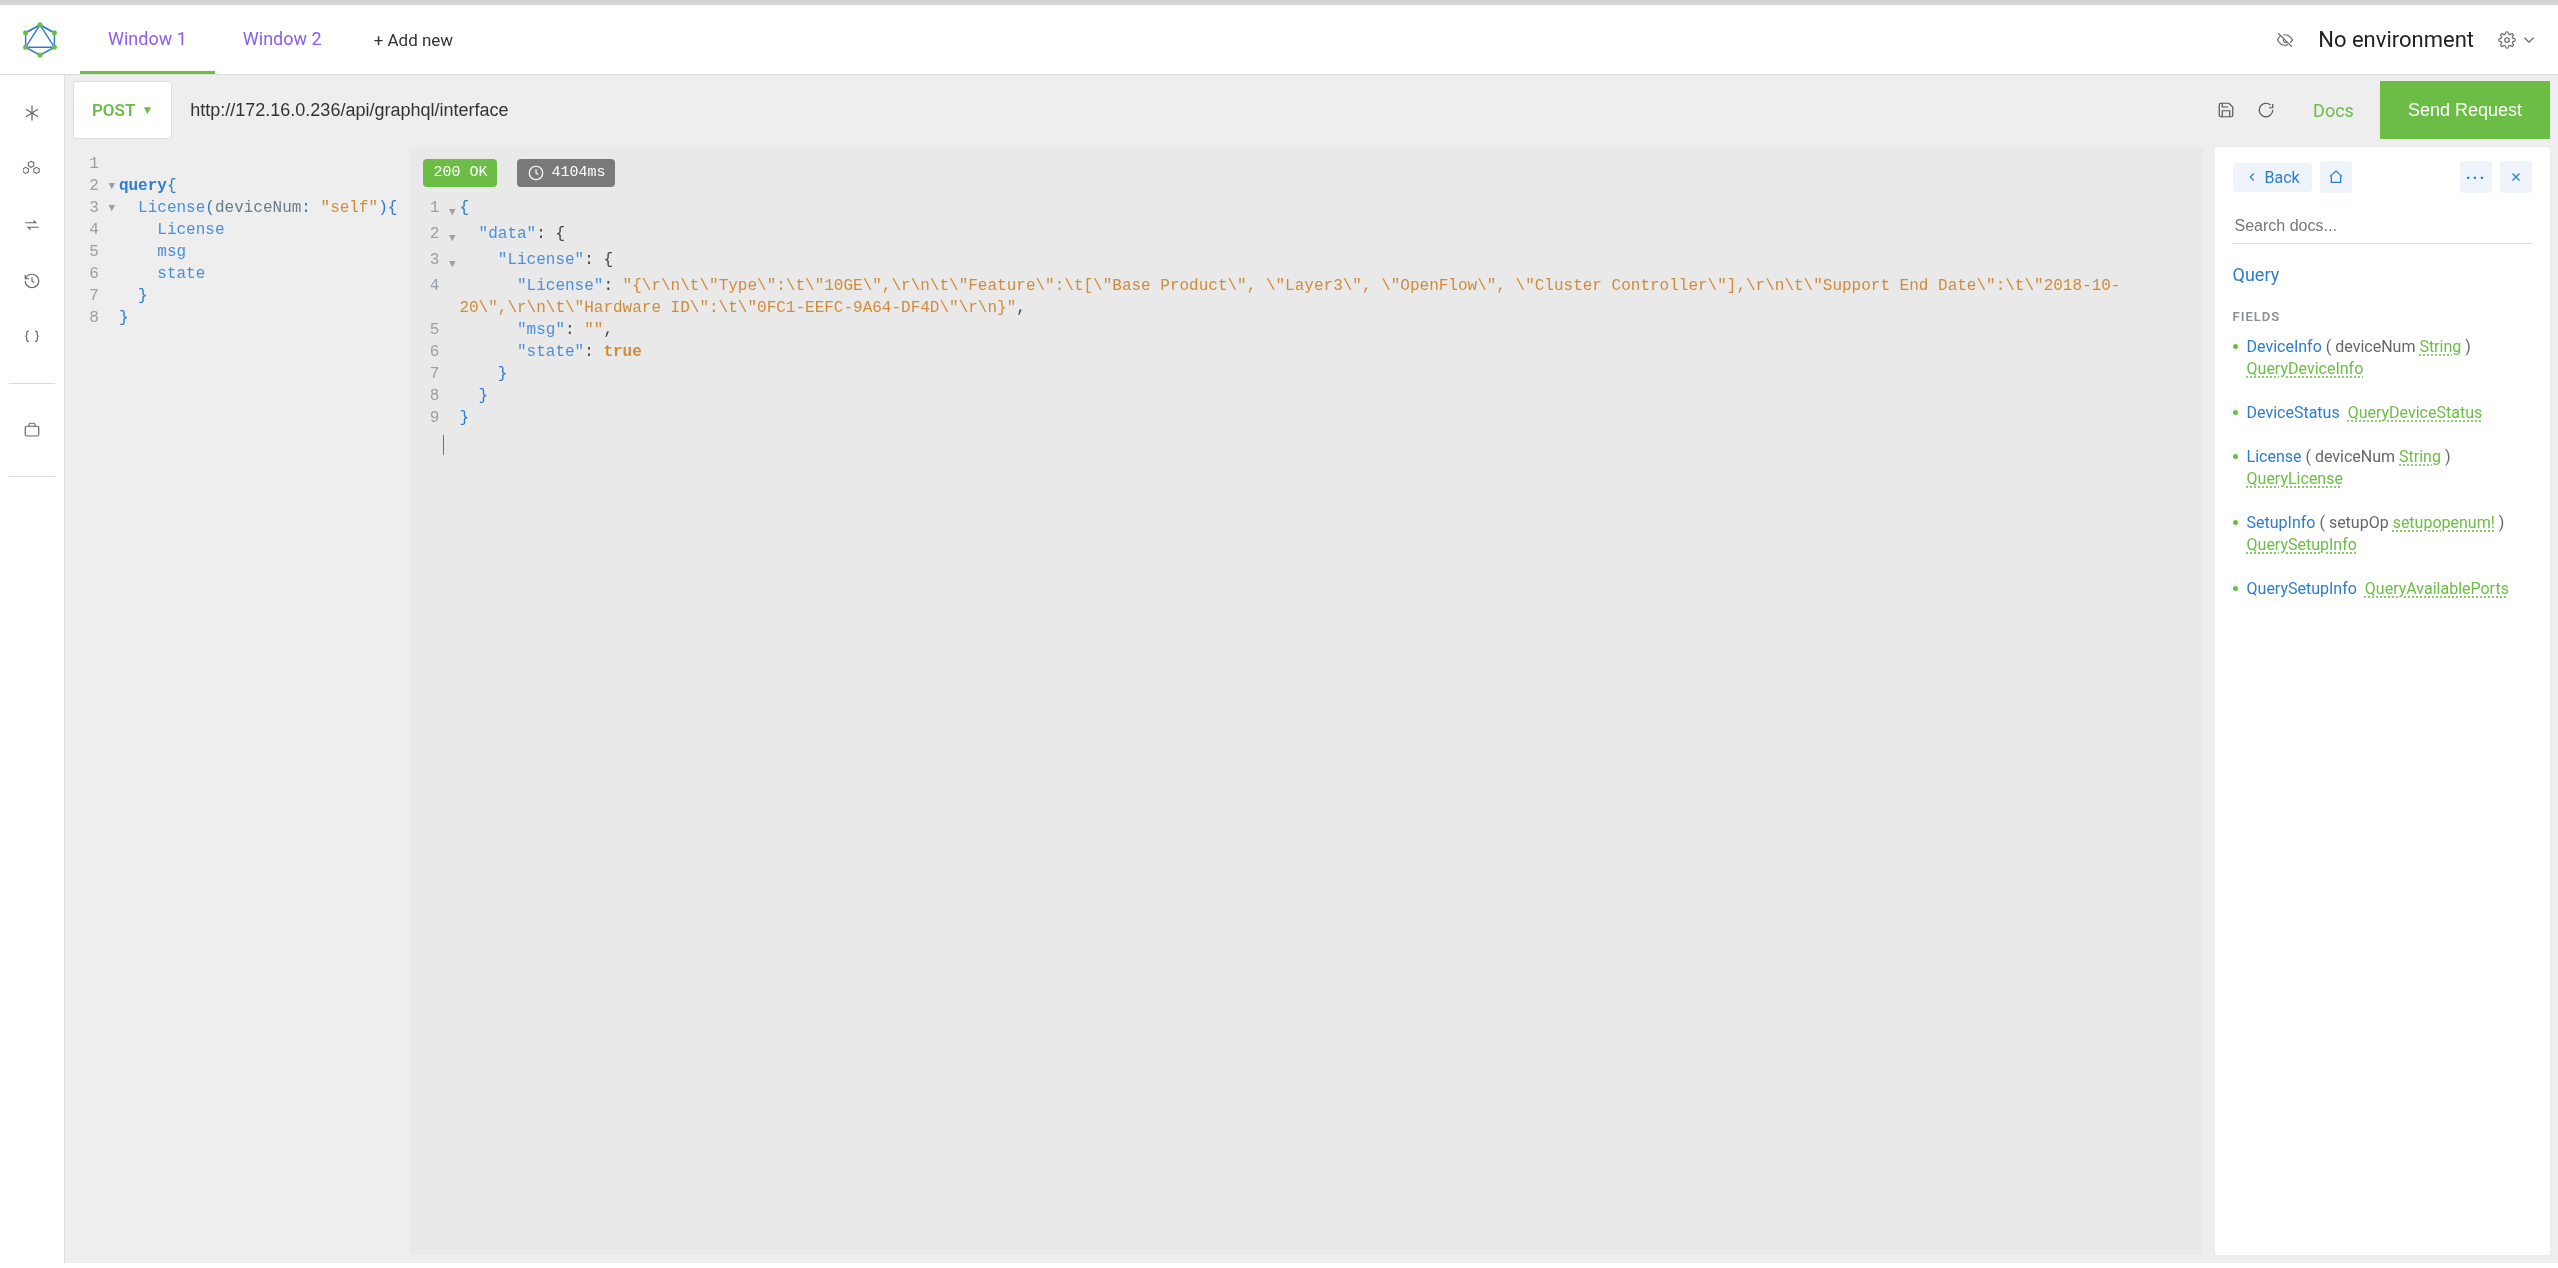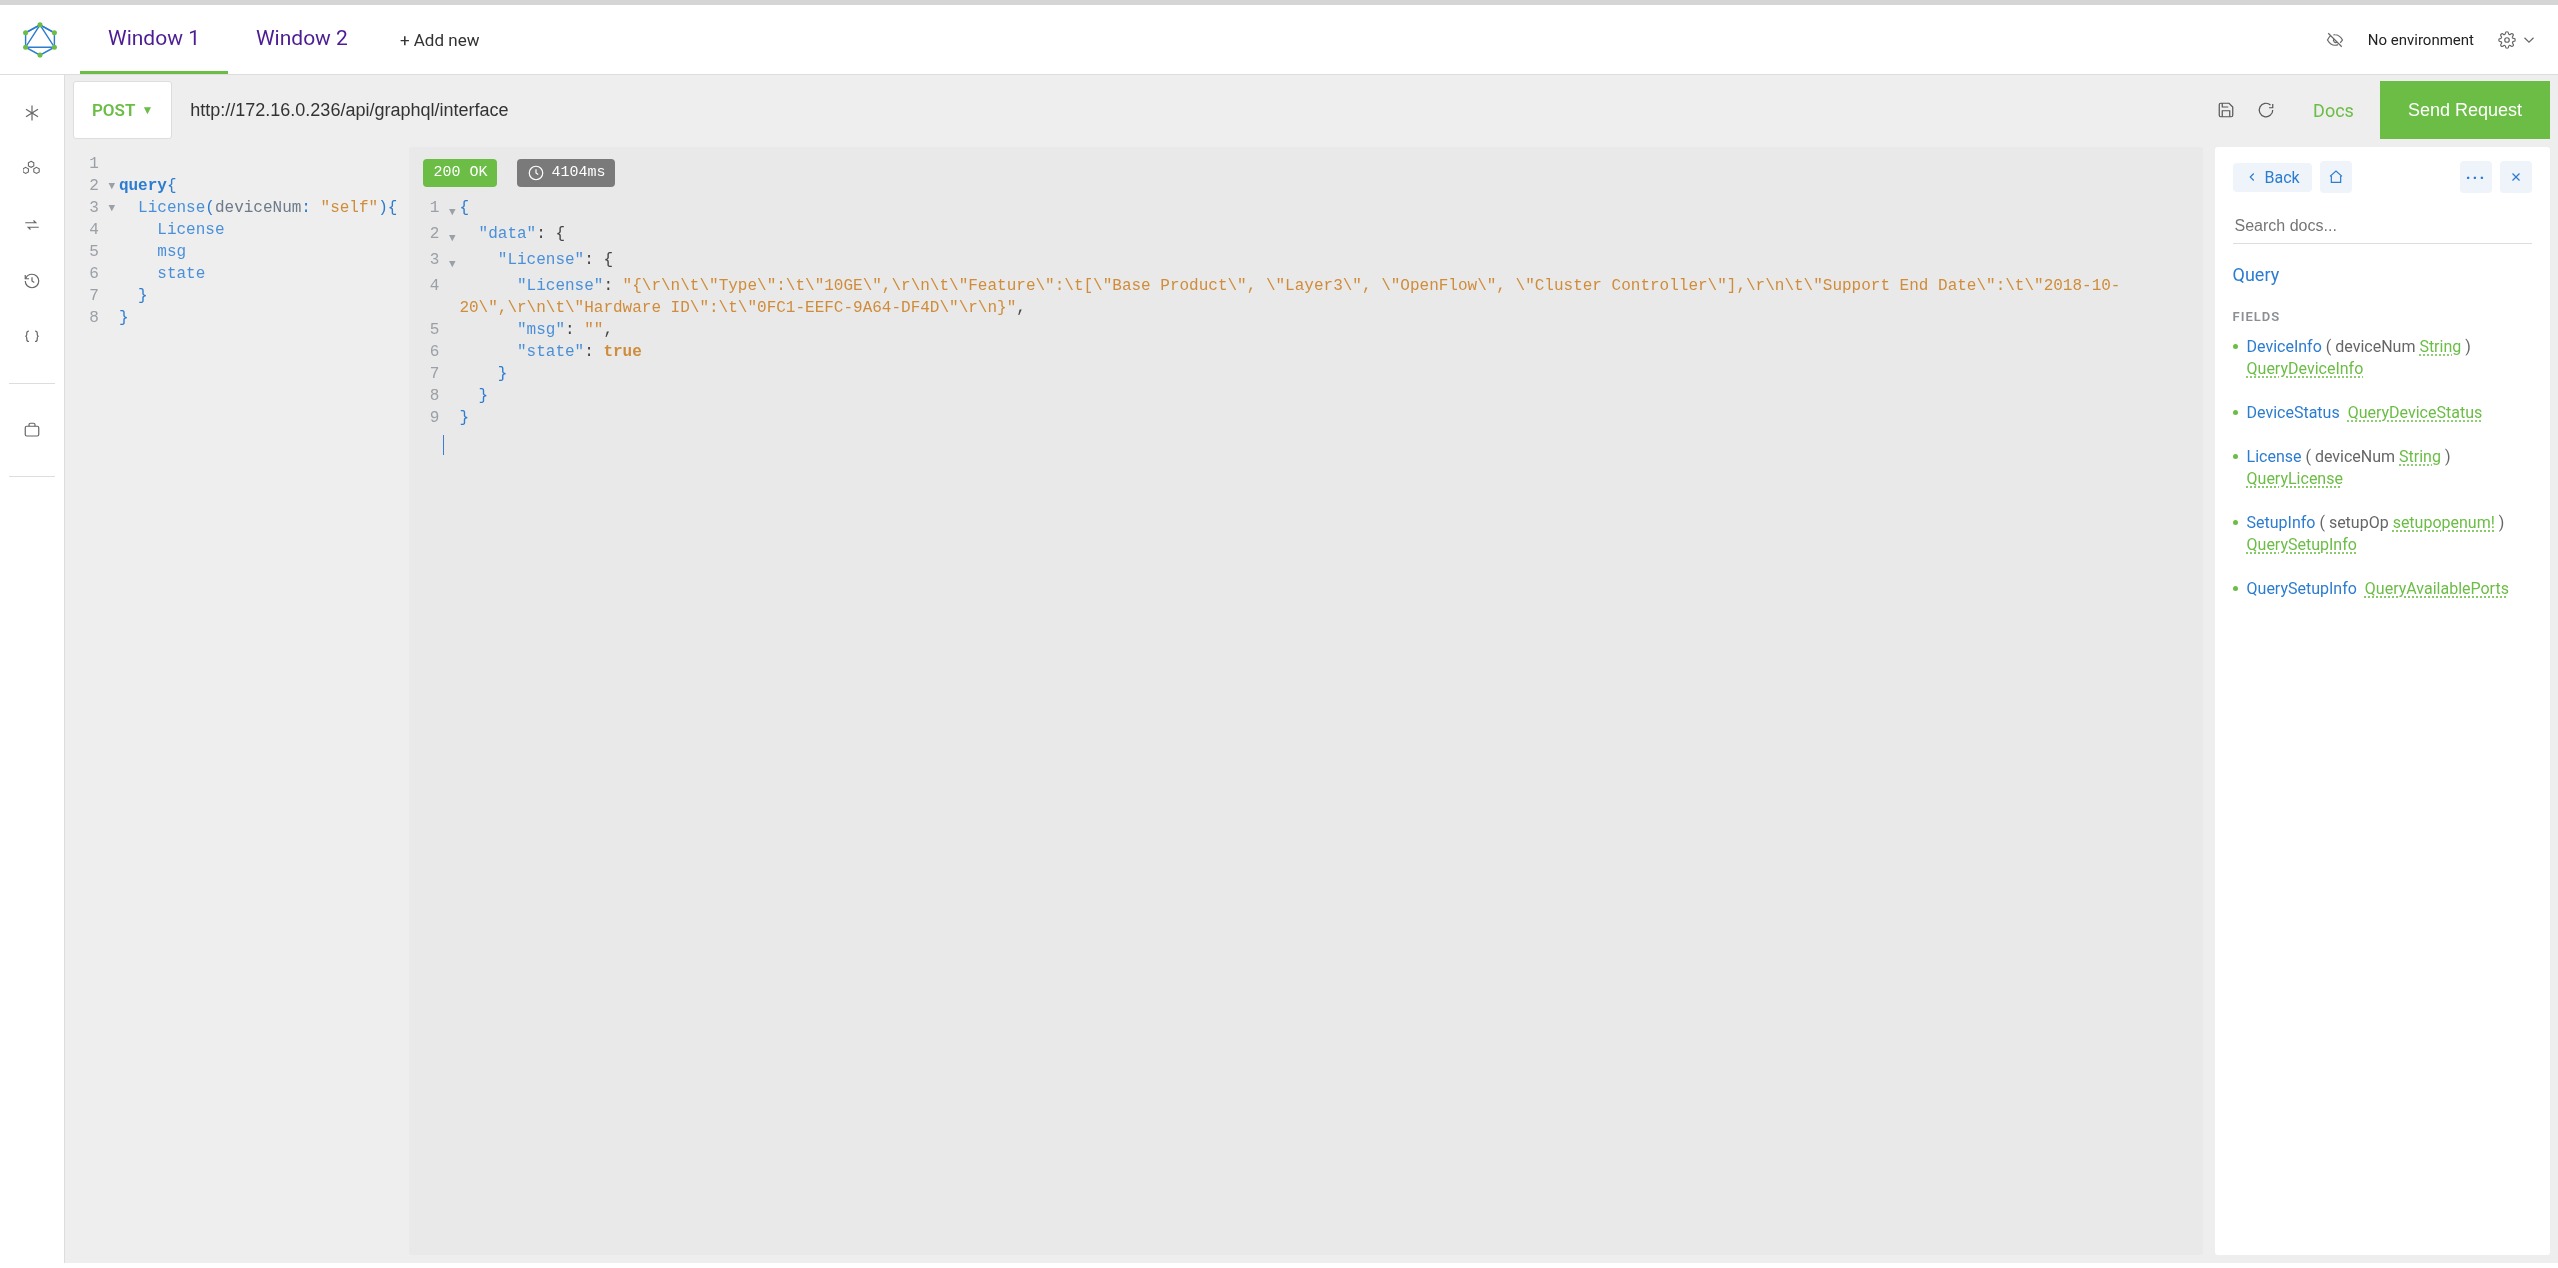--- a/index.html
+++ b/index.html
@@ -18,25 +18,25 @@
   }
   * { box-sizing: border-box; }
   html, body { margin:0; padding:0; height:100%; font-family: -apple-system, BlinkMacSystemFont, "Segoe UI", Roboto, Helvetica, Arial, sans-serif; font-size:15px; color:#333; background:#fff;}
   body { border-top: 5px solid #d5d5d5; }
 
   
   .header { display:flex; align-items:stretch; height:70px; border-bottom:1px solid var(--grey-border); }
   .logo-box { width:80px; display:flex; align-items:center; justify-content:center; }
   .logo-box svg { width:36px; height:36px; }
   .tabs { display:flex; align-items:stretch; }
-  .tab { display:flex; align-items:center; padding:16px 28px; font-size:21px; color:#4c1d95; cursor:pointer; border-bottom:3px solid transparent; }
+  .tab { display:flex; align-items:center; padding:16px 28px; font-size:18px; color:#8b5cf6; cursor:pointer; border-bottom:3px solid transparent; }
   .tab.active { border-bottom-color: var(--green); }
   .add-tab { display:flex; align-items:center; padding:0 24px; font-size:17px; color:#333; cursor:pointer; }
   .header-right { margin-left:auto; display:flex; align-items:center; padding-right:20px; gap:24px; color:#222; }
-  .env-btn { display:flex; align-items:center; gap:24px; font-size:15px; cursor:pointer; }
+  .env-btn { display:flex; align-items:center; gap:24px; font-size:22px; cursor:pointer; }
   .settings-btn { display:flex; align-items:center; gap:4px; cursor:pointer; }
   .icon { display:inline-flex; align-items:center; justify-content:center; color:var(--grey-icon); }
   .icon svg { width:18px; height:18px; stroke:currentColor; fill:none; stroke-width:1.6; }
 
   
   .body { display:flex; height:calc(100% - 75px); }
   .sidebar { width:80px; border-right:1px solid var(--grey-border); display:flex; flex-direction:column; align-items:center; padding-top:24px; gap:28px; }
   .sidebar .side-item { width:44px; height:28px; display:flex; align-items:center; justify-content:center; cursor:pointer; color:var(--grey-icon); }
   .sidebar hr { width:46px; border:none; border-top:1px solid var(--grey-border); margin:4px 0; }
 

